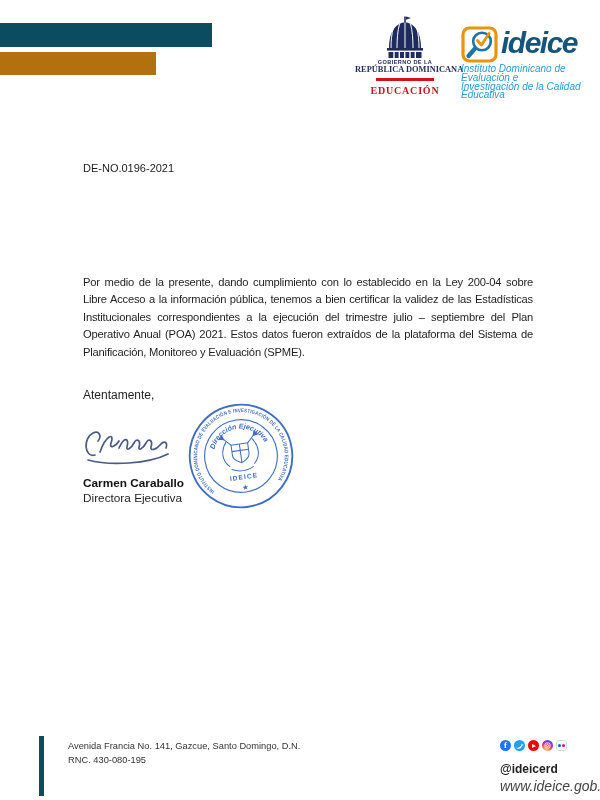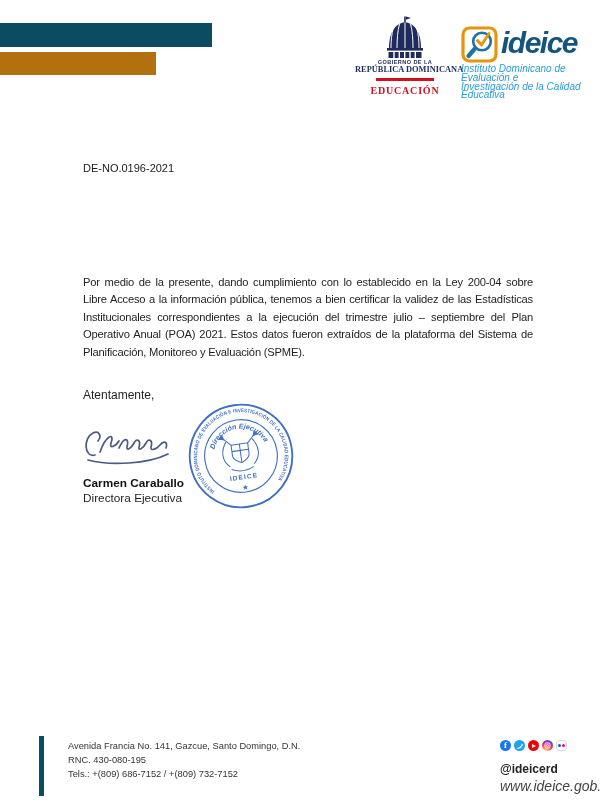--- a/index.html
+++ b/index.html
@@ -149,21 +149,20 @@
     <text x="59" y="95.5" font-size="8" text-anchor="middle">★</text>
   </svg>
 
   <div class="signer-name">Carmen Caraballo</div>
   <div class="signer-title">Directora Ejecutiva</div>
 
   <div class="footer-bar"></div>
   <div class="footer-text">
     <div>Avenida Francia No. 141, Gazcue, Santo Domingo, D.N.</div>
     <div>RNC. 430-080-195</div>
-    <div>Tels.: +(809) 686-7152 / +(809) 732-7152</div>
   </div>
   <div class="footer-right">
     <div class="social-row">
       <span class="si si-fb">f</span>
       <span class="si si-tw">
         <svg width="11" height="11" viewBox="0 0 11 11">
             <path fill="#ffffff" d="M2 7.8 C4.5 8.3 7.4 7 7.8 3.6 L8.9 4.3 L8.2 5 L9.5 4.8 C8.9 5.6 8.3 5.8 7.9 6 C7.4 8.7 4.2 9.7 2 7.8 Z"></path>
           </svg>
       </span>
       <span class="si si-yt">

